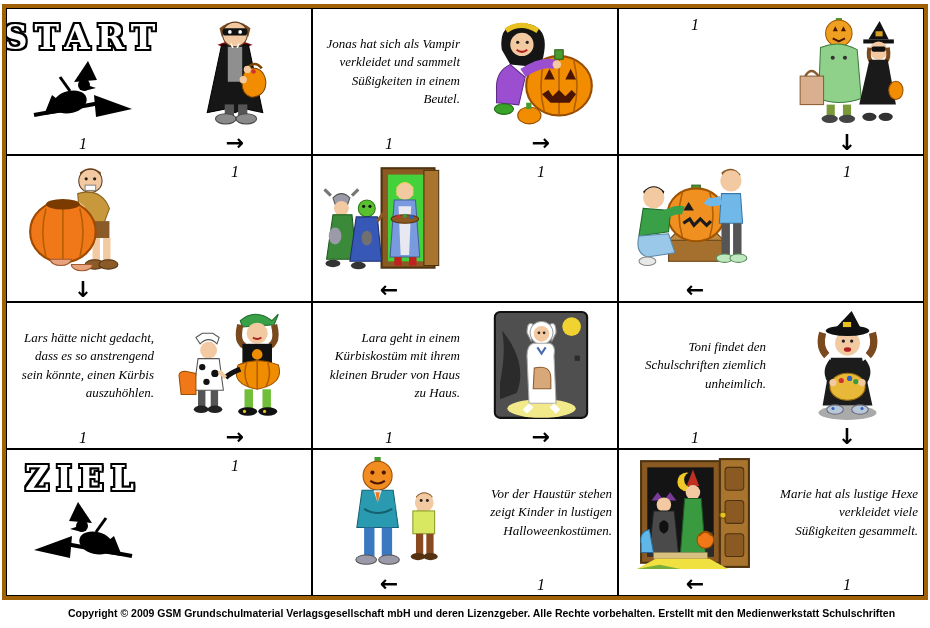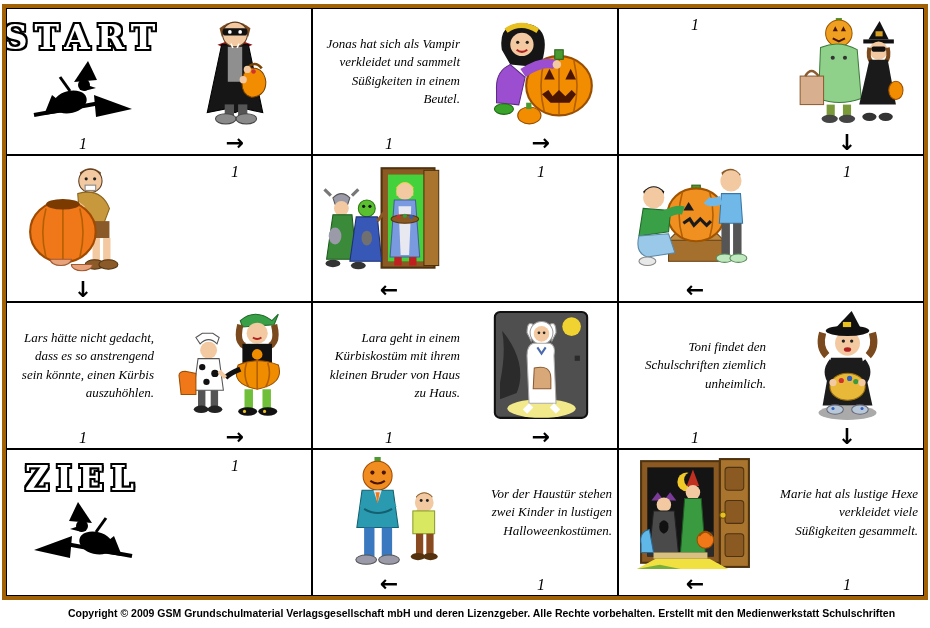--- a/index.html
+++ b/index.html
@@ -445,21 +445,21 @@
           <ellipse cx="78" cy="96" rx="7" ry="3.5" fill="#54320f"></ellipse>
             <ellipse cx="90" cy="96" rx="7" ry="3.5" fill="#54320f"></ellipse>
         </svg>
       </div>
       <div class="footer">
           <span class="arrow">←</span>
         </div>
     </div>
     <div class="half">
       <div class="content">
-          <div class="card-text">Vor der Haustür stehen zwei Kinder in lustigen Halloweenkostümen.</div>
+          <div class="card-text">Vor der Haustür stehen zeigt Kinder in lustigen Halloweenkostümen.</div>
         </div>
       <div class="footer">
           <span class="num">1</span>
         </div>
     </div>
   </div>
 
   <div class="cell">
     <div class="half">
       <div class="content">

